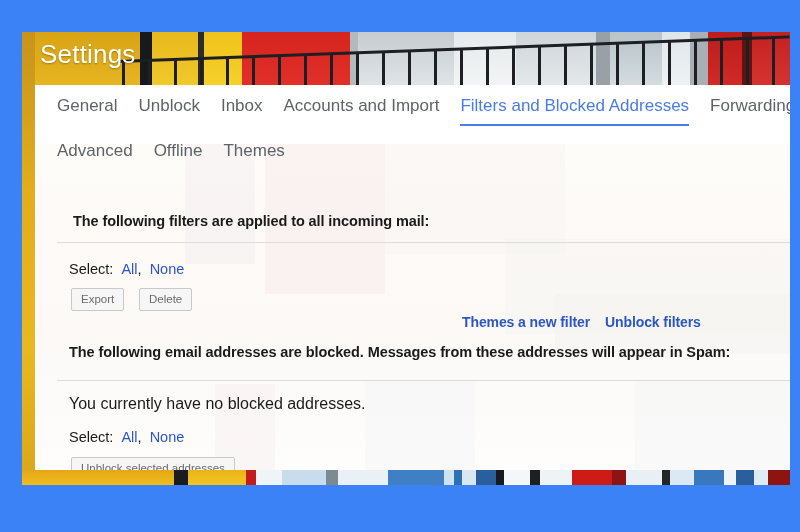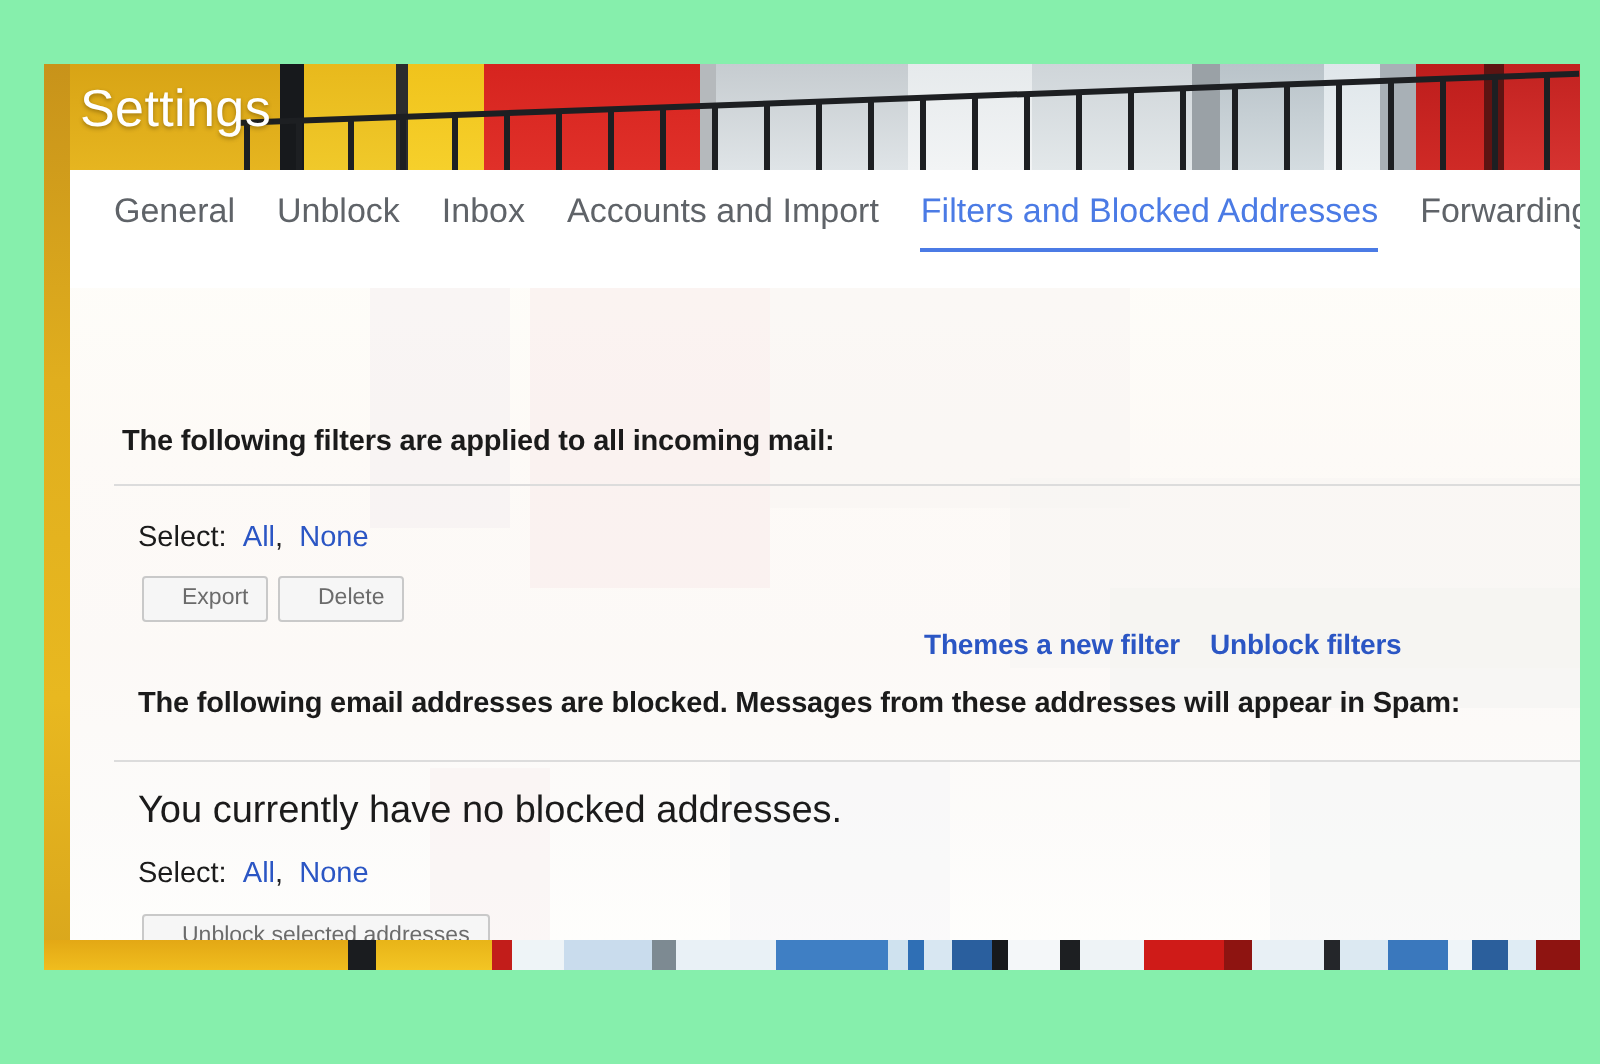--- a/index.html
+++ b/index.html
@@ -12,21 +12,21 @@
     height: 532px;
     font-family: "Liberation Sans", sans-serif;
     overflow: hidden;
   }
 
   
   #screen {
     position: relative;
     width: 800px;
     height: 532px;
-    background: #86efac;
+    background: #3b82f6;
     overflow: hidden;
   }
 
   
   #window {
     position: absolute;
     left: 22px;
     top: 32px;
     width: 768px;
     height: 453px;
@@ -161,21 +161,21 @@
   }
 
   .sec-head {
     position: absolute;
     font-size: 14.5px;
     font-weight: bold;
     color: #1b1b1b;
     white-space: nowrap;
     letter-spacing: -0.1px;
   }
-  #head-filters { left: 26px; top: 69px; }
+  #head-filters { left: 38px; top: 69px; }
   #head-blocked { left: 34px; top: 200px; text-align: center; }
 
   .rule {
     position: absolute;
     left: 22px;
     width: 733px;
     height: 1px;
     background: #dcdcdc;
   }
   #rule-1 { top: 98px; }
@@ -197,21 +197,21 @@
     cursor: pointer;
   }
 
   .btn {
     position: absolute;
     font-size: 11.5px;
     color: #6b6b6b;
     background: #f6f6f6;
     border: 1px solid #c9c9c9;
     border-radius: 2px;
-    padding: 3px 9px 4px 19px;
+    padding: 3px 9px 4px 9px;
     white-space: nowrap;
     cursor: pointer;
     line-height: 14px;
   }
   #btn-export { left: 36px; top: 144px; }
   #btn-delete { left: 104px; top: 144px; }
   #btn-unblock { left: 36px; top: 313px; }
 
   .toplink {
     position: absolute;
@@ -222,21 +222,21 @@
     cursor: pointer;
     letter-spacing: -0.1px;
   }
   #link-create { left: 427px; top: 170px; }
   #link-import { left: 570px; top: 170px; }
 
   #noblocked {
     position: absolute;
     left: 34px;
     top: 251px;
-    font-size: 19px;
+    font-size: 16px;
     color: #1b1b1b;
     white-space: nowrap;
     text-align: center;
   }
 </style>
 </head>
 <body>
 
 <div id="screen">
 
@@ -298,20 +298,25 @@
 
     <div id="tabs-row1">
       <div class="tab">General</div>
       <div class="tab">Unblock</div>
       <div class="tab">Inbox</div>
       <div class="tab">Accounts and Import</div>
       <div class="tab active">Filters and Blocked Addresses</div>
       <div class="tab">Forwarding and</div>
     </div>
 
+    <div id="tabs-row2">
+      <div class="tab">Advanced</div>
+      <div class="tab">Offline</div>
+      <div class="tab">Themes</div>
+    </div>
 
     <div id="content">
 
       <div class="ghost" style="left:0;top:0;width:755px;height:326px;background:linear-gradient(180deg,#fffdf8 0%, #fdf8f4 25%, #fbf6f4 55%, #fbfafa 80%, #ffffff 100%);"></div>
       <div class="ghost" style="left:150px;top:0;width:70px;height:120px;background:#f4eef0;opacity:.55;"></div>
       <div class="ghost" style="left:230px;top:0;width:120px;height:150px;background:#f7e9ea;opacity:.5;"></div>
       <div class="ghost" style="left:350px;top:0;width:180px;height:110px;background:#f8f3f1;opacity:.5;"></div>
       <div class="ghost" style="left:470px;top:95px;width:285px;height:95px;background:#f6f3f1;opacity:.45;"></div>
       <div class="ghost" style="left:520px;top:150px;width:235px;height:60px;background:#f2f1ef;opacity:.45;"></div>
       <div class="ghost" style="left:180px;top:240px;width:60px;height:86px;background:#f8eff0;opacity:.5;"></div>

